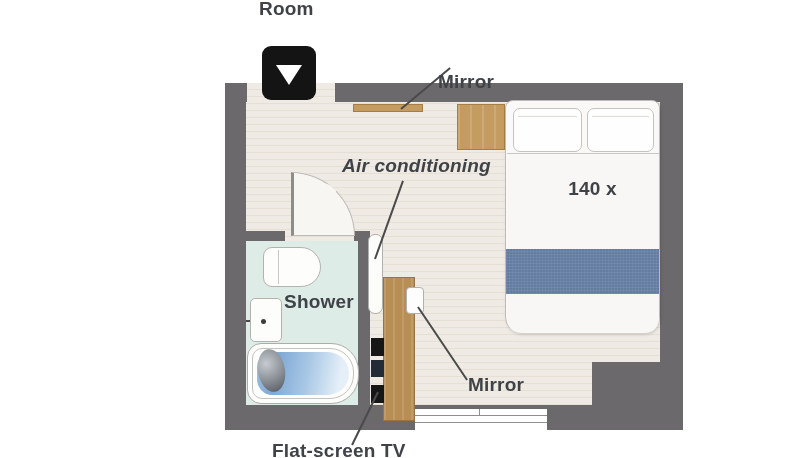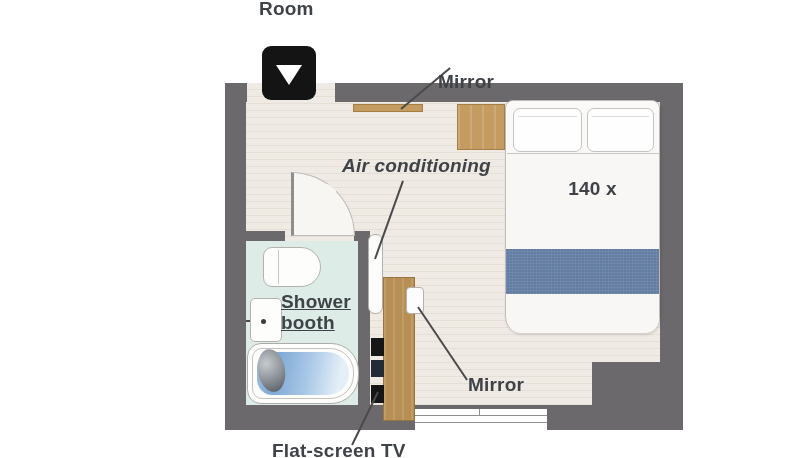--- a/index.html
+++ b/index.html
@@ -99,21 +99,21 @@
     transform:rotate(-10deg);}
 
   
   .lbl{font-size:19px;line-height:21px;font-weight:600;color:var(--label_text);
     letter-spacing:.2px;white-space:nowrap;}
   .lbl-entrance{left:259px;top:-2px;}
   .lbl-mirror{left:438px;top:51px;margin-top:20px;}
   .lbl-ac{left:342px;top:155px;font-style:italic;}
   .lbl-fridge{left:468px;top:374px;}
   .lbl-tv{left:272px;top:440px;}
-  .lbl-shower{left:281px;top:291px;width:92px;text-align:left;white-space:normal;text-decoration:underline;}
+  .lbl-shower{left:273px;top:291px;width:92px;text-align:center;white-space:normal;}
 
   .leader{height:0;border-top:2px solid var(--leader);transform-origin:0 50%;}
   .leader-mirror{left:401px;top:108px;width:64px;transform:rotate(-39.9deg);}
   .leader-ac{left:375px;top:258px;width:83px;transform:rotate(-70.3deg);}
   .leader-fridge{left:418px;top:306px;width:88px;transform:rotate(56.1deg);}
   .leader-tv{left:378px;top:391px;width:59px;transform:rotate(116.1deg);}
 </style>
 </head>
 <body>
 
@@ -186,18 +186,17 @@
   <div class="abs leader leader-fridge"></div>
   <div class="abs leader leader-tv"></div>
 
   <div class="abs lbl lbl-entrance">
     <div>Room</div>
   </div>
   <div class="abs lbl lbl-mirror">Mirror</div>
   <div class="abs lbl lbl-ac">Air conditioning</div>
   <div class="abs lbl lbl-shower">
     <div>Shower</div>
-    <div>booth</div>
   </div>
   <div class="abs lbl lbl-fridge">Mirror</div>
   <div class="abs lbl lbl-tv">Flat-screen TV</div>
 
 </div>
 
 </body></html>

